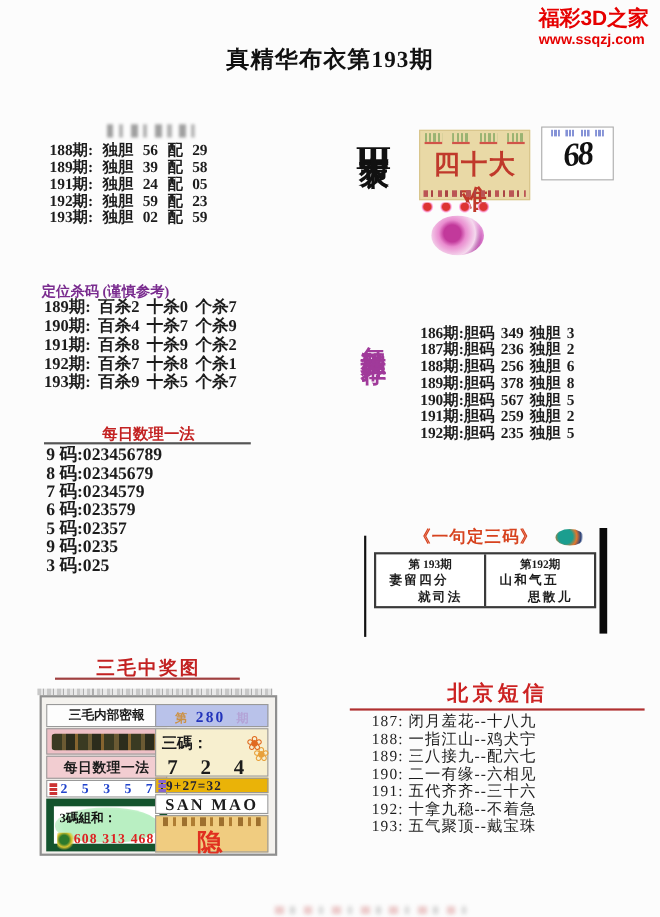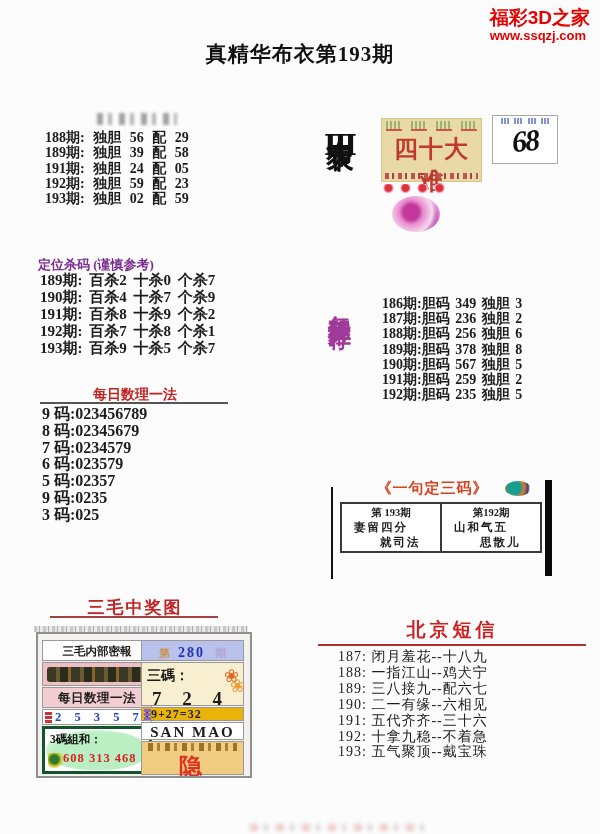--- a/index.html
+++ b/index.html
@@ -84,21 +84,21 @@
   .sm-cell{position:relative;box-sizing:border-box;border:1px solid #999;margin-bottom:1px;}
   .sm-title{height:21px;background:#fdfdfd;text-align:center;font-size:11.5px;font-weight:bold;line-height:21px;}
   .sm-graphic{height:24px;background:#eec0c6;overflow:hidden;}
   .sm-graphic i{position:absolute;top:4px;left:4px;right:4px;height:15px;
                 background:repeating-linear-gradient(90deg,#3a3a22 0 9px,#6b5a33 9px 13px,#2c2c1c 13px 21px,#86642f 21px 24px);
                 border-radius:3px;filter:blur(.6px);}
   .sm-poem{height:21px;background:#f2cdd1;text-align:center;font-size:12.5px;font-weight:bold;line-height:20px;letter-spacing:.5px;}
   .sm-numrow{height:16px;background:#fff;font-size:12.5px;font-weight:bold;color:#2244cc;line-height:15px;padding-left:12px;letter-spacing:5px;}
   .sm-numrow i{position:absolute;left:2px;top:2px;width:7px;height:12px;
                background:repeating-linear-gradient(180deg,#c33 0 3px,transparent 3px 4px);}
-  .sm-zuhe{height:48px;background:#fff;border:3px solid #14532d;}
+  .sm-zuhe{height:48px;background:#fff;border:7px solid #14532d;}
   .sm-zuhe .oval{position:absolute;inset:1px;background:radial-gradient(ellipse at 55% 55%,#b9efc2 0 60%,#daf6de 80%,#fff 100%);border-radius:50% 50% 45% 45%;}
   .sm-zuhe .lab{position:absolute;top:3px;left:5px;font-size:11.5px;font-weight:bold;color:#111;}
   .sm-zuhe .nums{position:absolute;top:22px;left:18px;font-size:12.5px;font-weight:bold;color:#d22;letter-spacing:1px;}
   .sm-zuhe .bird{position:absolute;left:3px;top:24px;width:16px;height:16px;
                  background:radial-gradient(circle at 40% 40%,#2c7a2c 0 30%,#d6c22e 50%,transparent 70%);filter:blur(.5px);}
   .sm-issue{height:21px;background:#b9c2ea;text-align:center;line-height:21px;}
   .sm-issue .pre{color:#d08a2a;font-size:11px;font-weight:bold;margin-right:8px;opacity:.85;}
   .sm-issue .num{color:#2233bb;font-size:14px;font-weight:bold;letter-spacing:2px;}
   .sm-issue .post{color:#b3a3d6;font-size:11px;font-weight:bold;margin-left:10px;}
   .sm-sanma{height:44px;background:#f7efcf;}

